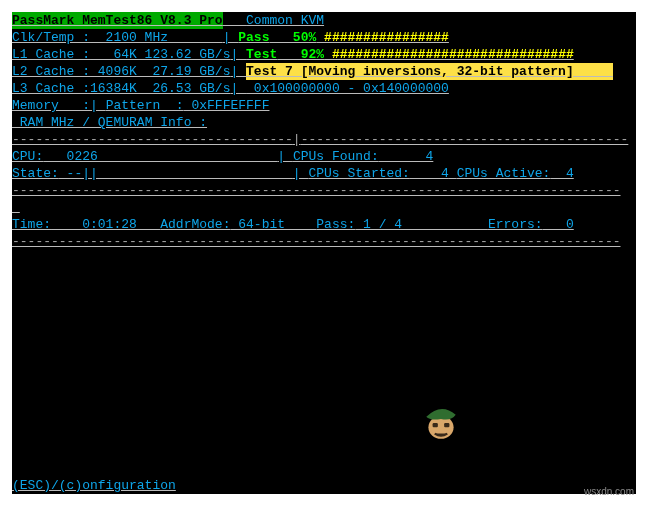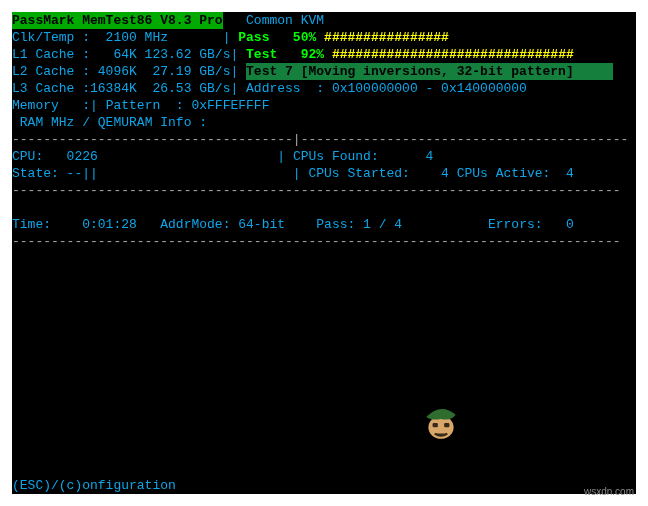--- a/index.html
+++ b/index.html
@@ -12,27 +12,27 @@
     line-height:17px;
     position:relative;
   }
   #screen{
     width:100%;height:100%;
     background:#000;
     color:#bbb;
     position:relative;
     overflow:hidden;
   }
-  .row{white-space:pre;display:flex;}
+  .row{white-space:pre;display:flex;text-decoration:underline;}
   .cell{display:inline-block;}
   .title{background:#00aa00;color:#000;font-weight:bold;}
   .wht{color:#0ea5e9;}
   .grn{color:#00ff00;font-weight:bold;}
   .yel{color:#ffff00;font-weight:bold;}
-  .hl{background:#15803d;color:#000;font-weight:bold;}
+  .hl{background:#fde047;color:#000;font-weight:bold;}
   .div{color:#aaa;letter-spacing:0;}
   .footer{position:absolute;left:0;bottom:0;margin-top:17px;}
   .watermark{
     position:absolute;right:14px;bottom:6px;
     font-family:Arial,sans-serif;font-size:10px;color:#888;
   }
   .mascot{
     position:absolute;
     left:408px; top:388px;
     width:42px;height:42px;
@@ -75,21 +75,20 @@
     <span class="cell wht">L2 Cache :</span>
     <span class="cell wht"> 4096K  27.19 GB/s</span>
     <span class="cell wht">| </span>
     <span class="cell hl">Test 7 [Moving inversions, 32-bit pattern]     </span>
   </div>
 
   <div class="row">
     <span class="cell wht">L3 Cache :</span>
     <span class="cell wht">16384K  26.53 GB/s</span>
     <span class="cell wht">| </span>
-    <span class="cell wht">Address  :</span>
     <span class="cell wht"> 0x100000000 - 0x140000000</span>
   </div>
 
   <div class="row">
     <span class="cell wht">Memory   :</span>
     <span class="cell wht">| </span>
     <span class="cell wht">Pattern  :</span>
     <span class="cell wht"> 0xFFFEFFFF</span>
   </div>
 

